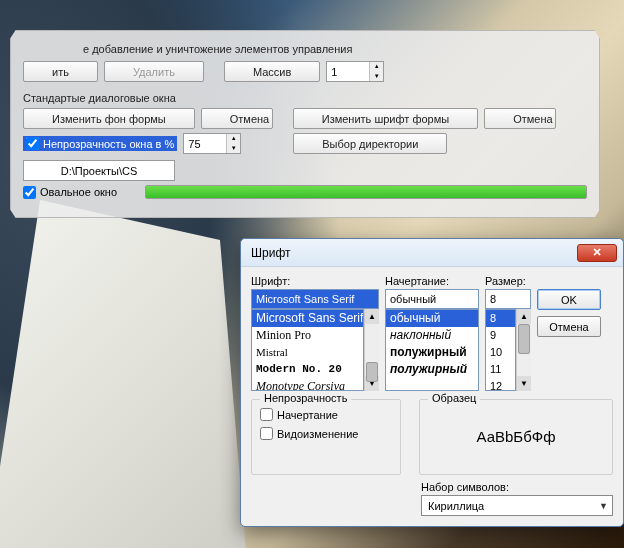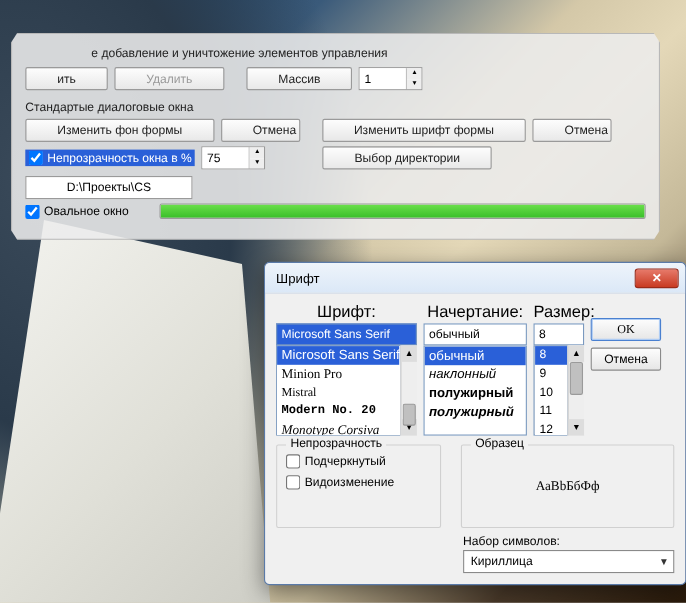--- a/index.html
+++ b/index.html
@@ -97,48 +97,48 @@
     background: linear-gradient(#e77a6a, #c83a22);
     border: 1px solid #9a2a18;
     border-radius: 3px;
     color: #fff;
     display:flex; align-items:center; justify-content:center;
     font-size: 11px; font-weight:bold;
     cursor:pointer;
   }
   .dlg-body { padding: 8px 10px 4px 10px; display:flex; gap:6px; }
   .col { display:flex; flex-direction:column; }
-  .col .lbl { font-size: 15px; margin-bottom: 2px; text-align: center; }
+  .col .lbl { font-size: 11px; margin-bottom: 2px; }
   .combo-input {
     border: 1px solid #7a99bf; background:#fff; height:20px; padding:2px 4px; font-size:11px; width:100%;
   }
   .listbox {
     border: 1px solid #7a99bf; background:#fff; margin-top:0;
     overflow-y: auto; font-size: 12px;
   }
   .listbox .item { padding: 1px 4px; white-space: nowrap; cursor:pointer; line-height:15px;}
   .listbox .item.sel { background:#2a60d8; color:#fff; }
   .dlg-right { display:flex; flex-direction:column; gap:6px; padding-top:14px;}
   .dlg-btn {
     width: 64px; height: 21px;
     background: linear-gradient(#fdfdfd,#e6e6e6);
     border: 1px solid #8a8a8a; border-radius:2px;
     font-size: 11px; cursor:pointer;
   }
-  .dlg-btn.default { border: 1px solid #4a80d0; box-shadow: 0 0 0 1px #aeccf4 inset; font-family: Liberation Serif, serif;}
+  .dlg-btn.default { border: 1px solid #4a80d0; box-shadow: 0 0 0 1px #aeccf4 inset;}
   .group {
     border: 1px solid #d0d0d0; border-radius:2px;
     padding: 8px 8px 10px 8px; margin: 4px 10px 0 10px;
     position: relative;
   }
   .group .legend {
     position:absolute; top:-8px; left:8px; background:#f0f0f0; padding:0 4px; font-size:11px;
   }
   .lower { display:flex; gap:8px; }
-  .sample-box { flex:1; min-height:56px; display:flex; align-items:center; justify-content:center; font-family: Liberation Serif, serif; font-size:12px;}
+  .sample-box { flex:1; min-height:56px; display:flex; align-items:center; justify-content:center; font-family: Liberation Sans, sans-serif; font-size:15px;}
   .effects { flex:0 0 150px; display:flex; flex-direction:column; gap:6px;}
   .charset { margin: 6px 10px 0 180px; }
   .dropdown {
     display:flex; align-items:center; justify-content:space-between;
     border:1px solid #8a8a8a; background:#fff; height:21px; padding:0 4px 0 6px;
     font-size:11px; cursor:pointer;
   }
   .dropdown .arrow { font-size:9px; color:#333; }
   .f-minion { font-family: Georgia, serif; }
   .f-mistral { font-family: "Segoe Script", cursive; font-size:11px;}
@@ -272,21 +272,21 @@
       <button class="dlg-btn default">OK</button>
       <button class="dlg-btn">Отмена</button>
     </div>
   </div>
 
   <div class="lower">
     <div class="group effects">
       <span class="legend">Непрозрачность</span>
       <label class="chk">
         <input type="checkbox" style="">
-        <span>Подчеркнутый</span>
+        <span>Начертание</span>
       </label>
       <label class="chk">
         <input type="checkbox" style="">
         <span>Видоизменение</span>
       </label>
     </div>
     <div class="group" style="flex:1; margin-left:0">
       <span class="legend">Образец</span>
       <div class="sample-box">АаВbБбФф</div>
     </div>

